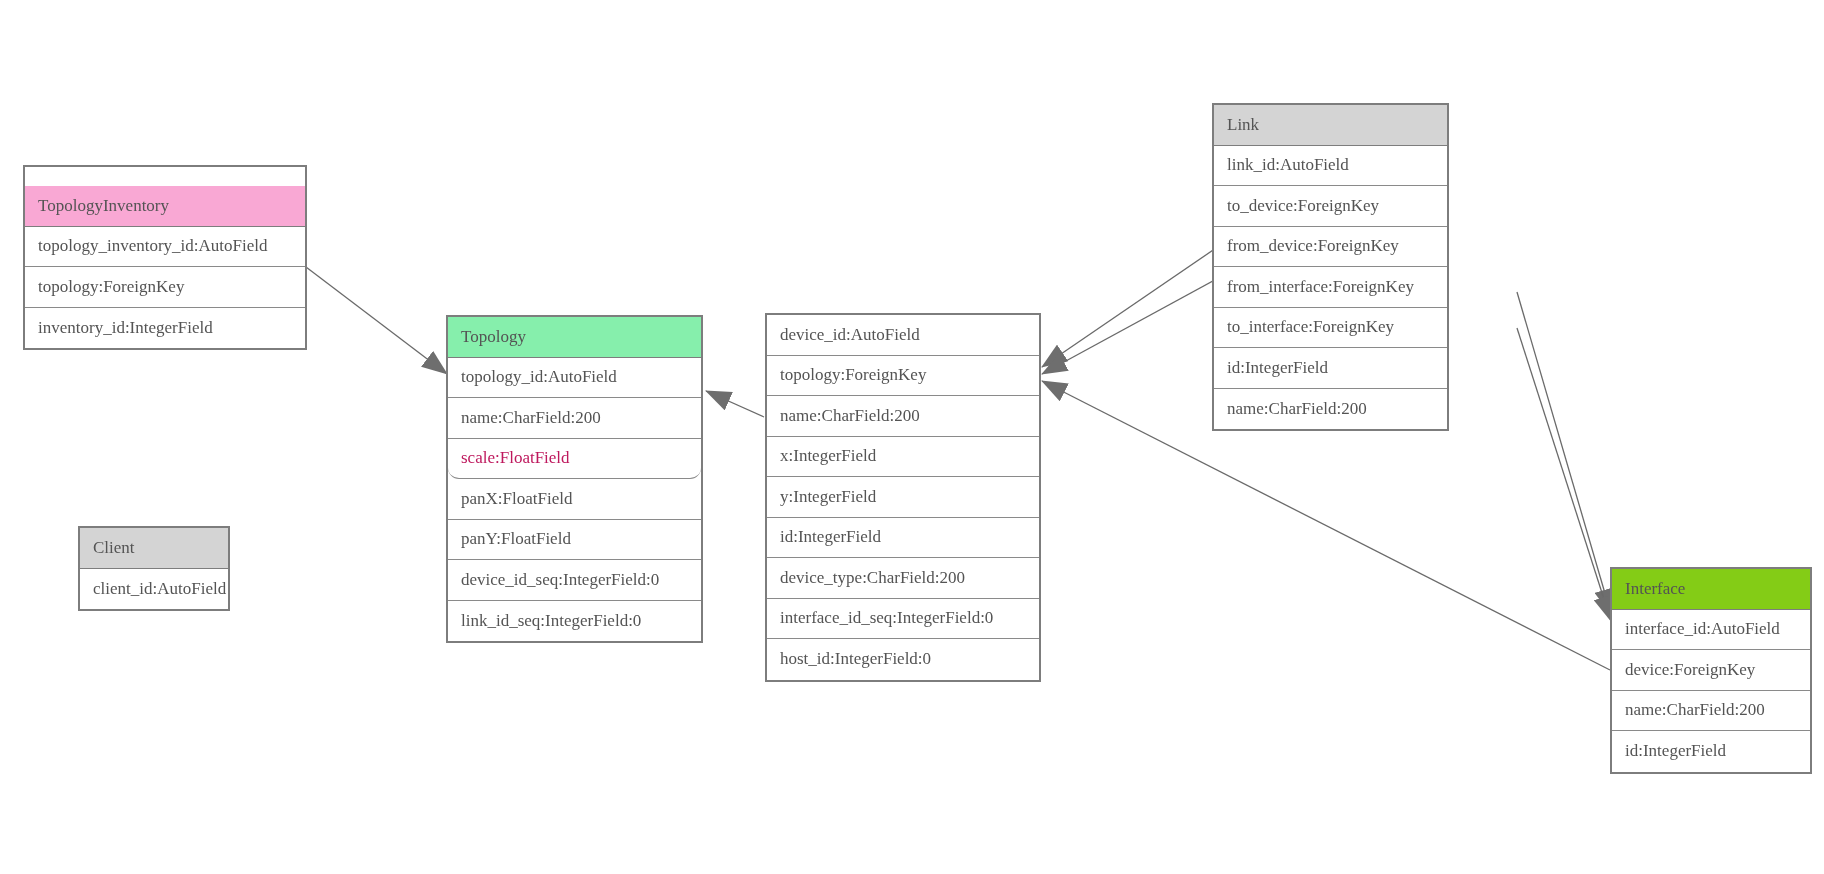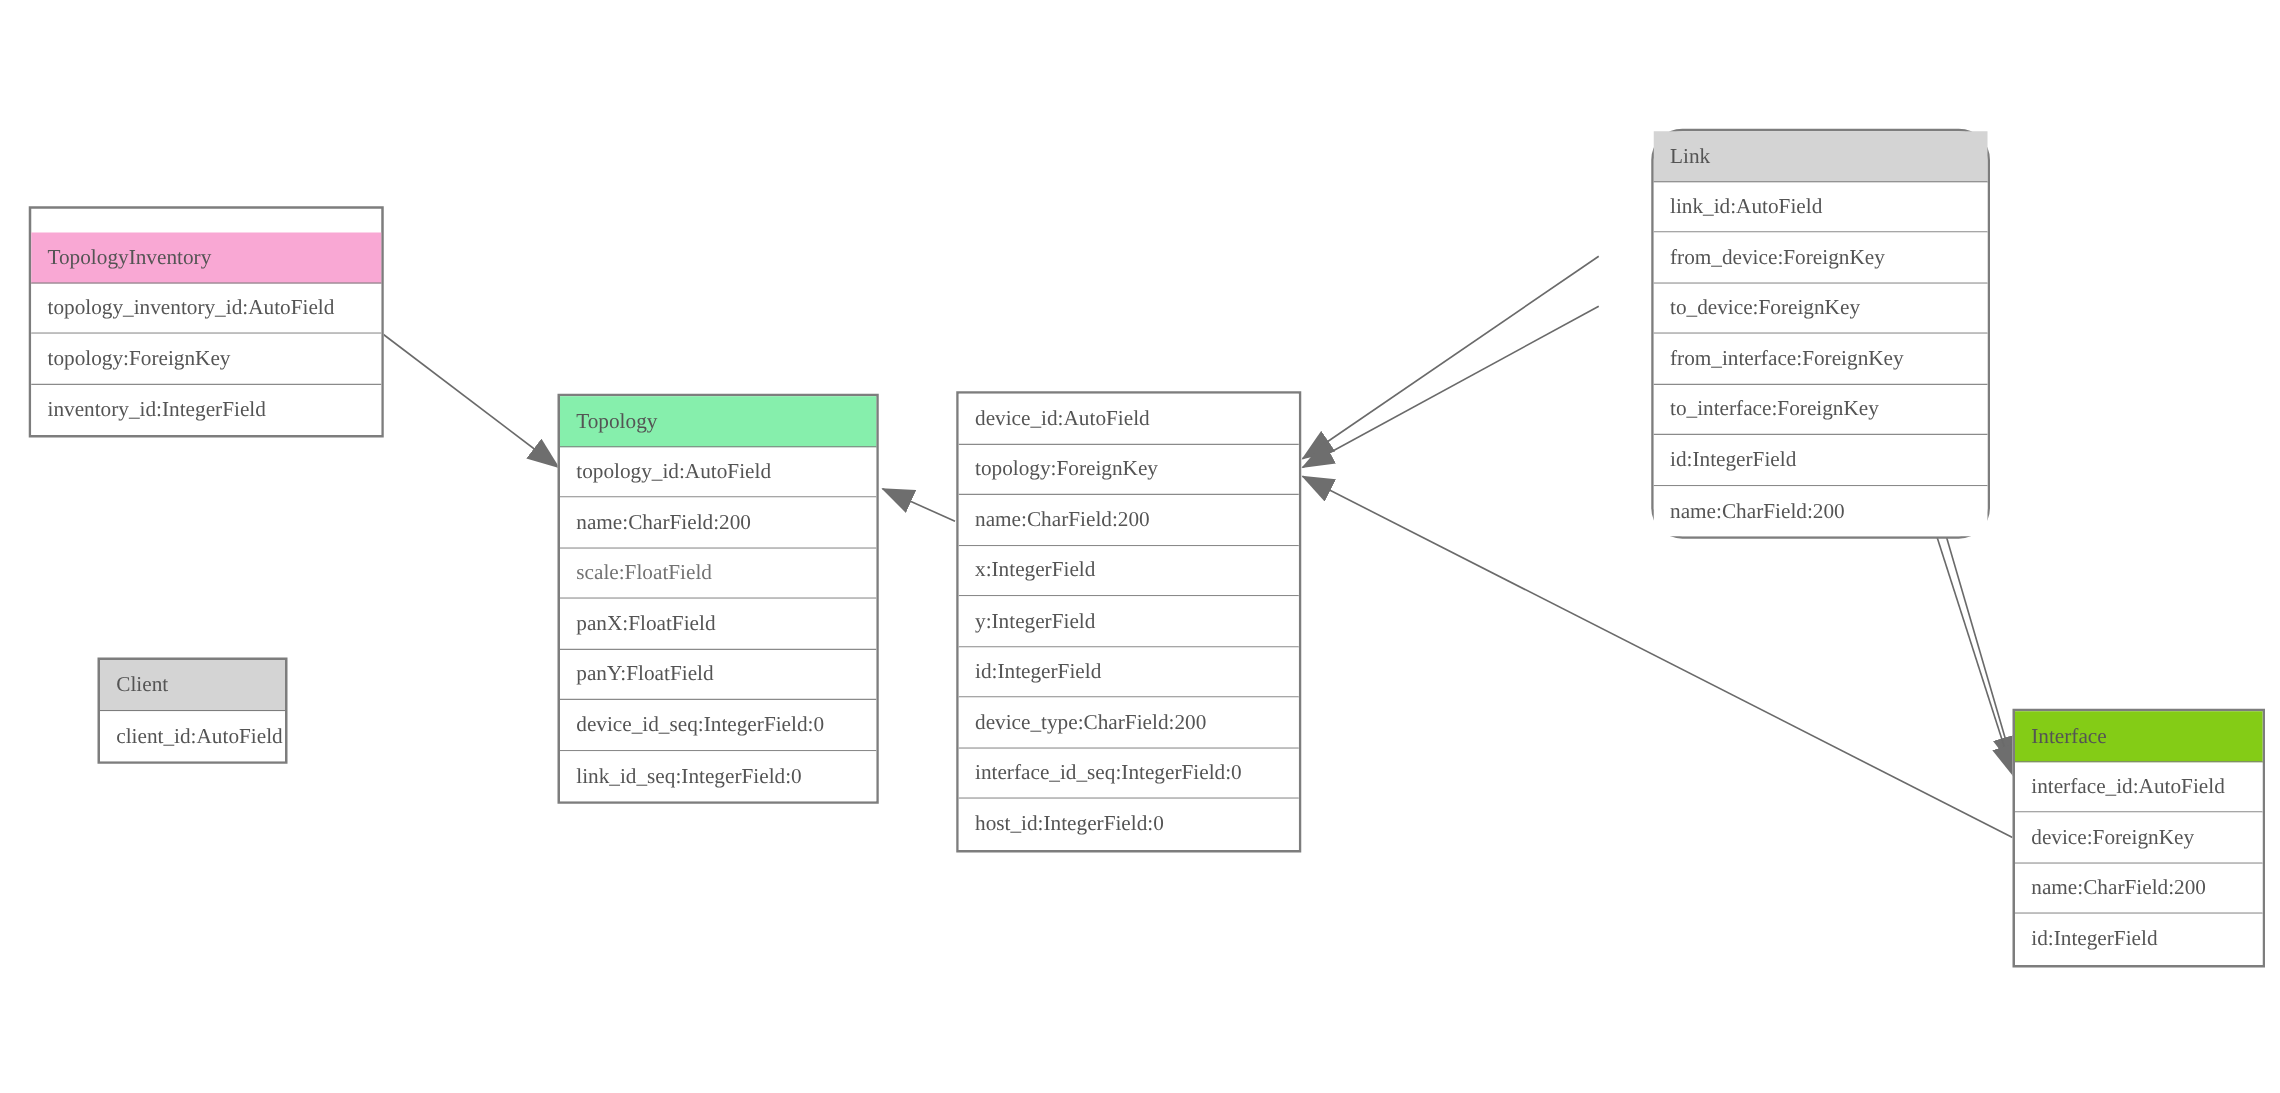--- a/index.html
+++ b/index.html
@@ -73,46 +73,46 @@
       <div class="entity" style="left: 23px; top: 165px; width: 284px; border-color: rgb(125, 125, 125);">
         <div class="cell entity-header" style="background: #f9a8d4; color: rgb(84, 84, 84); margin-top: 19px;">TopologyInventory</div>
         <div class="cell entity-row" style="color: rgb(84, 84, 84);">topology_inventory_id:AutoField</div>
         <div class="cell entity-row" style="color: rgb(84, 84, 84);">topology:ForeignKey</div>
         <div class="cell entity-row" style="color: rgb(84, 84, 84);">inventory_id:IntegerField</div>
       </div>
       <div class="entity" style="left: 446px; top: 315px; width: 257px; border-color: rgb(125, 125, 125);">
         <div class="cell entity-header" style="background: #86efac; color: rgb(84, 84, 84);">Topology</div>
         <div class="cell entity-row" style="color: rgb(84, 84, 84);">topology_id:AutoField</div>
         <div class="cell entity-row" style="color: rgb(84, 84, 84);">name:CharField:200</div>
-        <div class="cell entity-row" style="color: #737373;">scale:FloatField</div>
+        <div class="cell entity-row" style="color: #be185d; border-radius: 11px;">scale:FloatField</div>
         <div class="cell entity-row" style="color: rgb(84, 84, 84);">panX:FloatField</div>
         <div class="cell entity-row" style="color: rgb(84, 84, 84);">panY:FloatField</div>
         <div class="cell entity-row" style="color: rgb(84, 84, 84);">device_id_seq:IntegerField:0</div>
         <div class="cell entity-row" style="color: rgb(84, 84, 84);">link_id_seq:IntegerField:0</div>
       </div>
       <div class="entity" style="left: 78px; top: 526px; width: 152px; border-color: rgb(125, 125, 125);">
         <div class="cell entity-header" style="background: rgb(212, 212, 212); color: rgb(84, 84, 84);">Client</div>
         <div class="cell entity-row" style="color: rgb(84, 84, 84);">client_id:AutoField</div>
       </div>
       <div class="entity" style="left: 765px; top: 313px; width: 276px; border-color: rgb(125, 125, 125);">
         <div class="cell entity-row" style="color: rgb(84, 84, 84);">device_id:AutoField</div>
         <div class="cell entity-row" style="color: rgb(84, 84, 84);">topology:ForeignKey</div>
         <div class="cell entity-row" style="color: rgb(84, 84, 84);">name:CharField:200</div>
         <div class="cell entity-row" style="color: rgb(84, 84, 84);">x:IntegerField</div>
         <div class="cell entity-row" style="color: rgb(84, 84, 84);">y:IntegerField</div>
         <div class="cell entity-row" style="color: rgb(84, 84, 84);">id:IntegerField</div>
         <div class="cell entity-row" style="color: rgb(84, 84, 84);">device_type:CharField:200</div>
         <div class="cell entity-row" style="color: rgb(84, 84, 84);">interface_id_seq:IntegerField:0</div>
         <div class="cell entity-row" style="color: rgb(84, 84, 84);">host_id:IntegerField:0</div>
       </div>
-      <div class="entity" style="left: 1321px; top: 103px; width: 271px; border-color: rgb(125, 125, 125); border-radius: 25px;">
+      <div class="entity" style="left: 1212px; top: 103px; width: 237px; border-color: rgb(125, 125, 125);">
         <div class="cell entity-header" style="background: rgb(212, 212, 212); color: rgb(84, 84, 84);">Link</div>
         <div class="cell entity-row" style="color: rgb(84, 84, 84);">link_id:AutoField</div>
+        <div class="cell entity-row" style="color: rgb(84, 84, 84);">to_device:ForeignKey</div>
         <div class="cell entity-row" style="color: rgb(84, 84, 84);">from_device:ForeignKey</div>
-        <div class="cell entity-row" style="color: rgb(84, 84, 84);">to_device:ForeignKey</div>
         <div class="cell entity-row" style="color: rgb(84, 84, 84);">from_interface:ForeignKey</div>
         <div class="cell entity-row" style="color: rgb(84, 84, 84);">to_interface:ForeignKey</div>
         <div class="cell entity-row" style="color: rgb(84, 84, 84);">id:IntegerField</div>
         <div class="cell entity-row" style="color: rgb(84, 84, 84);">name:CharField:200</div>
       </div>
       <div class="entity" style="left: 1610px; top: 567px; width: 202px; border-color: rgb(125, 125, 125);">
         <div class="cell entity-header" style="background: #84cc16; color: rgb(84, 84, 84);">Interface</div>
         <div class="cell entity-row" style="color: rgb(84, 84, 84);">interface_id:AutoField</div>
         <div class="cell entity-row" style="color: rgb(84, 84, 84);">device:ForeignKey</div>
         <div class="cell entity-row" style="color: rgb(84, 84, 84);">name:CharField:200</div>

